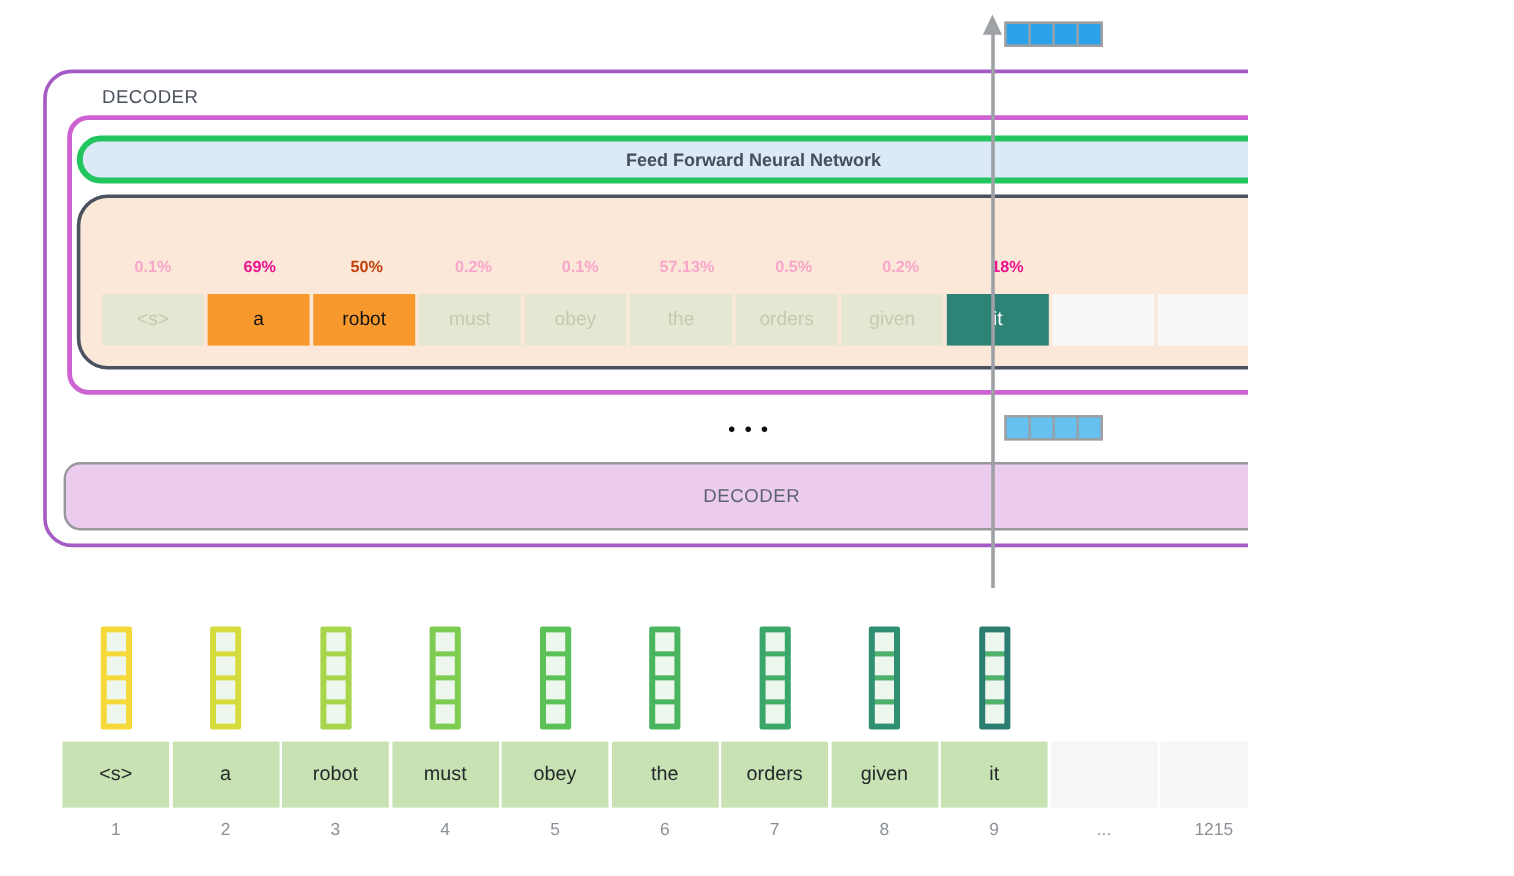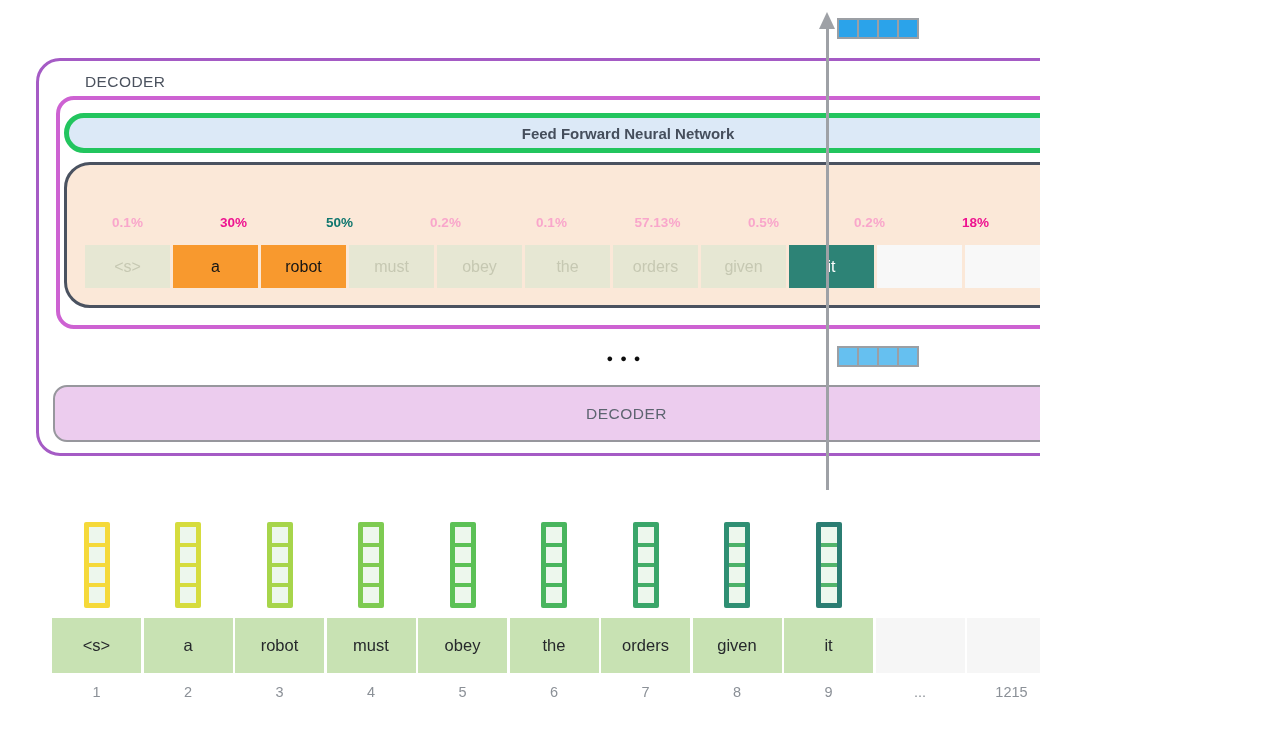--- a/index.html
+++ b/index.html
@@ -26,21 +26,21 @@
   .inner-box{position:absolute;left:56px;top:96px;width:1143px;height:233px;
     border:4px solid #cd62d2;border-radius:18px;background:#fff;box-sizing:border-box;}
   .ffnn{position:absolute;left:64px;top:113px;width:1128px;height:40px;border-radius:21px;
     background:#dce9f7;border:5px solid #22c55e;box-sizing:border-box;
     display:flex;align-items:center;justify-content:center;}
   .ffnn span{font-size:15px;font-weight:bold;color:#454e5c;}
   .masked{position:absolute;left:64px;top:162px;width:1128px;height:146px;border-radius:26px;
     background:#fbe8d8;border:3px solid #4a5260;box-sizing:border-box;}
   .masked-title{position:absolute;left:0;top:17px;width:100%;text-align:center;
     font-size:15px;font-weight:bold;color:#454e5c;}
-  .pct-row{position:absolute;left:18px;top:50px;display:flex;gap:21px;}
+  .pct-row{position:absolute;left:18px;top:50px;display:flex;gap:4px;}
   .pct-cell{width:85px;text-align:center;font-size:13.5px;font-weight:bold;}
   .attn-row{position:absolute;left:18px;top:80px;display:flex;gap:3px;}
   .attn-cell{width:85px;height:43px;display:flex;align-items:center;justify-content:center;
     font-size:16px;}
   
   .dots{position:absolute;left:592px;top:352px;width:70px;text-align:center;
     font-size:11px;letter-spacing:7px;color:#0d0d0d;}
   .decoder-pill{position:absolute;left:53px;top:385px;width:1147px;height:57px;border-radius:14px;
     background:#ecccee;border:2px solid #97979d;box-sizing:border-box;
     display:flex;align-items:center;justify-content:center;}
@@ -81,22 +81,22 @@
 
   <div class="inner-box"></div>
 
   <div class="ffnn" style="background: rgb(220, 233, 247);">
     <span>Feed Forward Neural Network</span>
   </div>
 
   <div class="masked" style="background: rgb(251, 232, 216);">
     <div class="pct-row" id="pct-row">
         <div class="pct-cell" style="color: rgb(249, 166, 203);">0.1%</div>
-        <div class="pct-cell" style="color: rgb(238, 19, 144);">30%</div>
-        <div class="pct-cell" style="color: #0f766e;">50%</div>
+        <div class="pct-cell" style="color: rgb(238, 19, 144);">69%</div>
+        <div class="pct-cell" style="color: #c2410c;">50%</div>
         <div class="pct-cell" style="color: rgb(249, 166, 203);">0.2%</div>
         <div class="pct-cell" style="color: rgb(249, 166, 203);">0.1%</div>
         <div class="pct-cell" style="color: rgb(249, 166, 203);">57.13%</div>
         <div class="pct-cell" style="color: rgb(249, 166, 203);">0.5%</div>
         <div class="pct-cell" style="color: rgb(249, 166, 203);">0.2%</div>
         <div class="pct-cell" style="color: rgb(238, 19, 144);">18%</div>
         <div class="pct-cell" style="color: rgb(249, 166, 203);"></div>
         <div class="pct-cell" style="color: rgb(249, 166, 203);"></div>
       </div>
     <div class="attn-row" id="attn-row">

